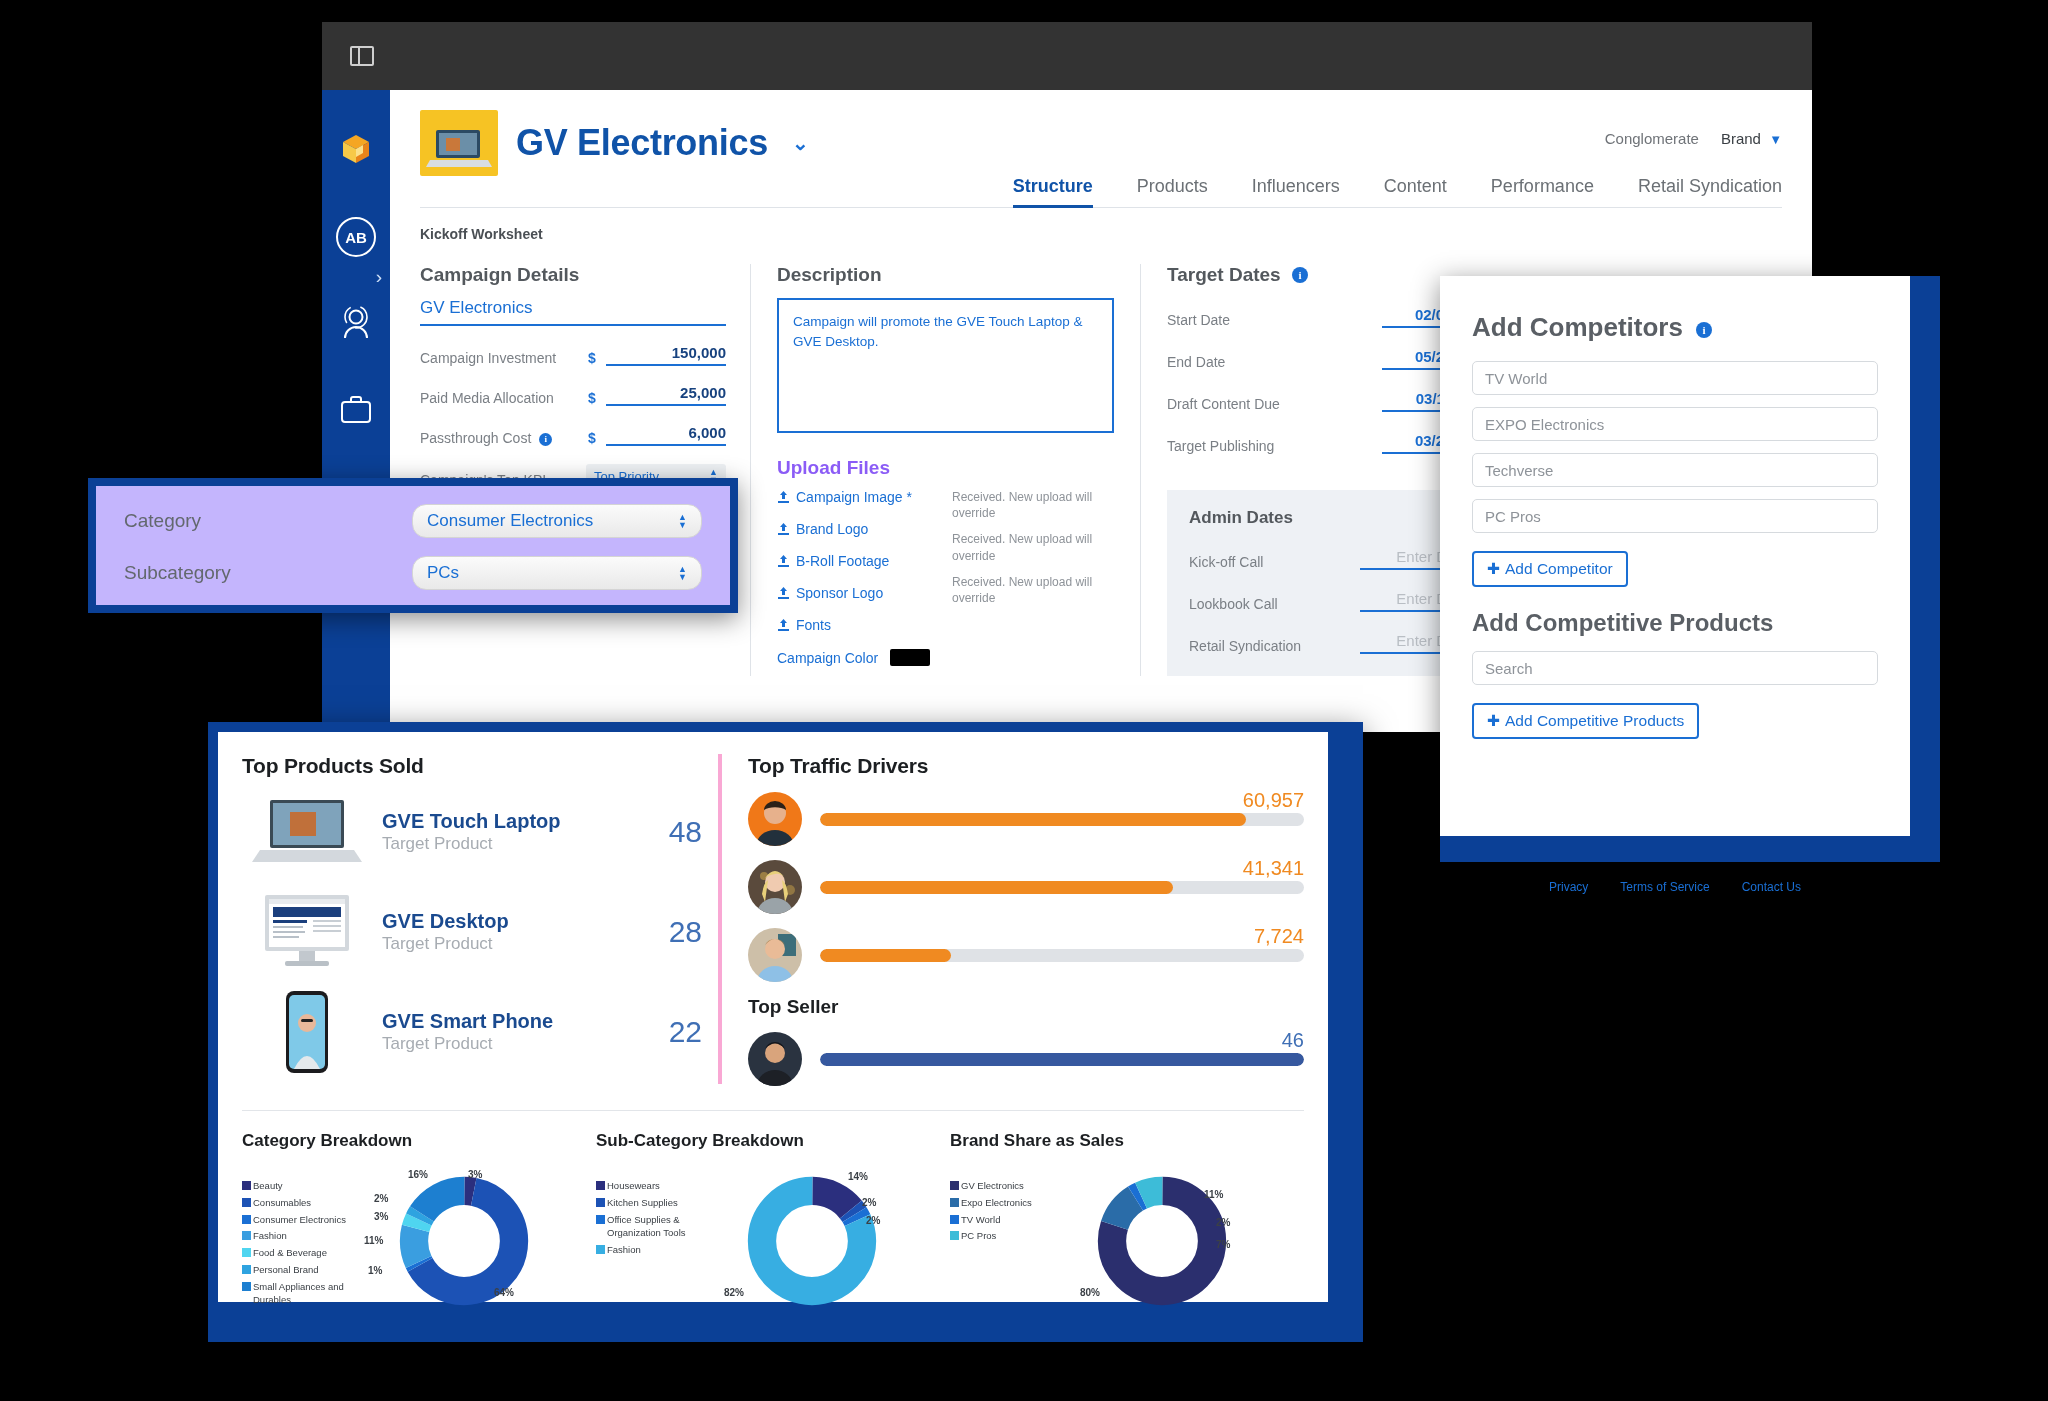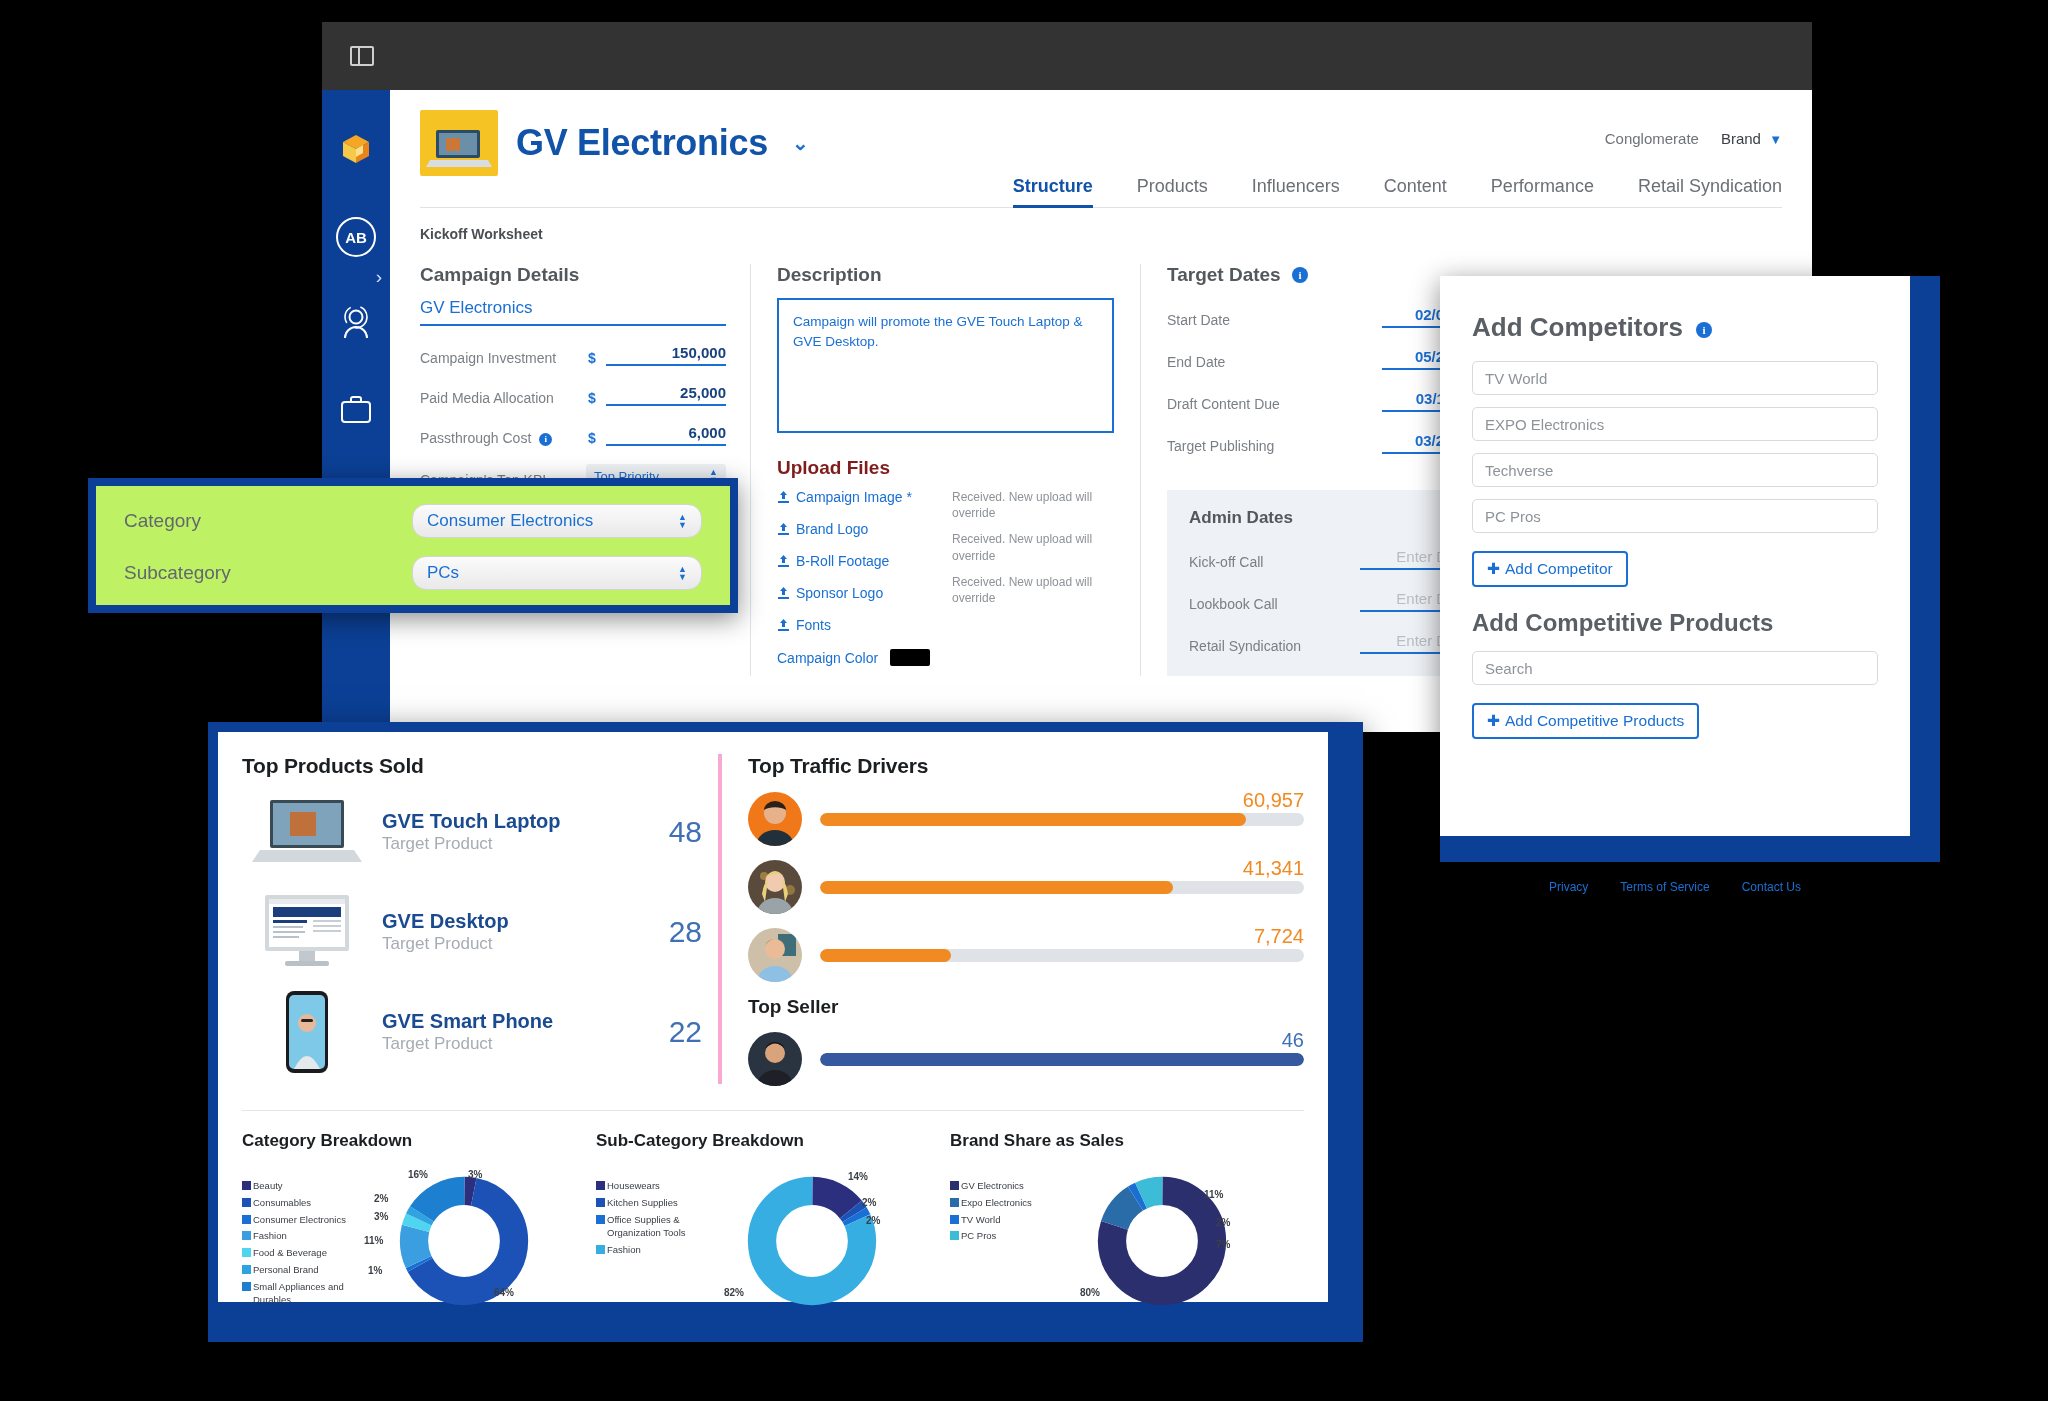--- a/index.html
+++ b/index.html
@@ -62,42 +62,42 @@
   .frow .lbl { color: #7a7f85; flex: 1; }
   .frow .cur { color: #1a6fd4; font-weight: 700; width: 18px; }
   .frow .val { width: 120px; text-align: right; color: #17427f; font-weight: 700; font-size: 15px;
                border-bottom: 2px solid #1a6fd4; padding-bottom: 3px; }
   .kpi-select { width: 140px; background:#eef1f4; border-radius:3px; padding:4px 8px; color:#1a6fd4; font-size:13px;
                 display:flex; justify-content:space-between; align-items:center; }
   .spin { display:inline-block; font-size:9px; line-height:8px; color:#1a6fd4; }
 
   .desc-box { border: 2px solid #1a6fd4; height: 135px; padding: 12px 14px; font-size: 13.5px; color: #1a6fd4; line-height: 1.5; }
 
-  .upl-title { font-size: 19px; color: #7f1d1d; font-weight: 600; margin: 24px 0 10px; }
+  .upl-title { font-size: 19px; color: #8b5cf6; font-weight: 600; margin: 24px 0 10px; }
   .upl-grid { display:flex; }
   .upl-left { width: 175px; }
   .upl-right { flex:1; font-size: 12px; color: #8e9399; line-height: 1.35; }
   .upl-item { display:flex; align-items:center; gap:6px; color:#1a6fd4; font-size:14px; margin-bottom:16px; }
   .upl-note { margin-bottom: 10px; }
   .camp-color { display:flex; align-items:center; gap:12px; color:#1a6fd4; font-size:14px; margin-top:2px; }
   .swatch { width: 40px; height: 17px; background:#000; border-radius:2px; }
 
   .drow { display:flex; align-items:flex-end; margin-top:20px; font-size:14px; }
   .drow .lbl { color:#7a7f85; flex:1; }
   .drow .val { width:108px; text-align:right; color:#1a6fd4; font-weight:700; font-size:15px;
                border-bottom:2px solid #1a6fd4; padding-bottom:3px; }
   .drow .val.ph { color:#b9bec4; font-weight:400; }
 
   .admin-box { background:#eef1f5; margin-top:36px; padding:18px 22px 22px; }
   .admin-box .sec-title { font-size:17px; }
 
   
   .cat-panel { position:absolute; left:88px; top:478px; width:650px; height:135px; background:#0b4096;
                box-shadow:0 6px 24px rgba(0,0,0,.45); padding:8px; }
-  .cat-inner { background:#bef264; height:100%; padding: 18px 28px; }
+  .cat-inner { background:#c4b5fd; height:100%; padding: 18px 28px; }
   .cat-row { display:flex; align-items:center; margin-bottom: 18px; }
   .cat-row .lbl { flex:1; font-size:19px; color:#63686e; }
   .cat-select { width: 290px; background: linear-gradient(#fbfbfb,#e9e9e9); border:1px solid #d4d4d4;
                 border-radius: 14px; padding: 6px 14px; font-size:17px; color:#1a6fd4;
                 display:flex; justify-content:space-between; align-items:center; }
 
   
   .comp-outer { position:absolute; left:1440px; top:276px; width:500px; height:586px; background:#0b4096;
                 box-shadow: 0 6px 26px rgba(0,0,0,.45); padding: 0 0 0 0; }
   .comp-panel { position:absolute; left:1440px; top:276px; width:470px; height:560px; background:#fff; }

